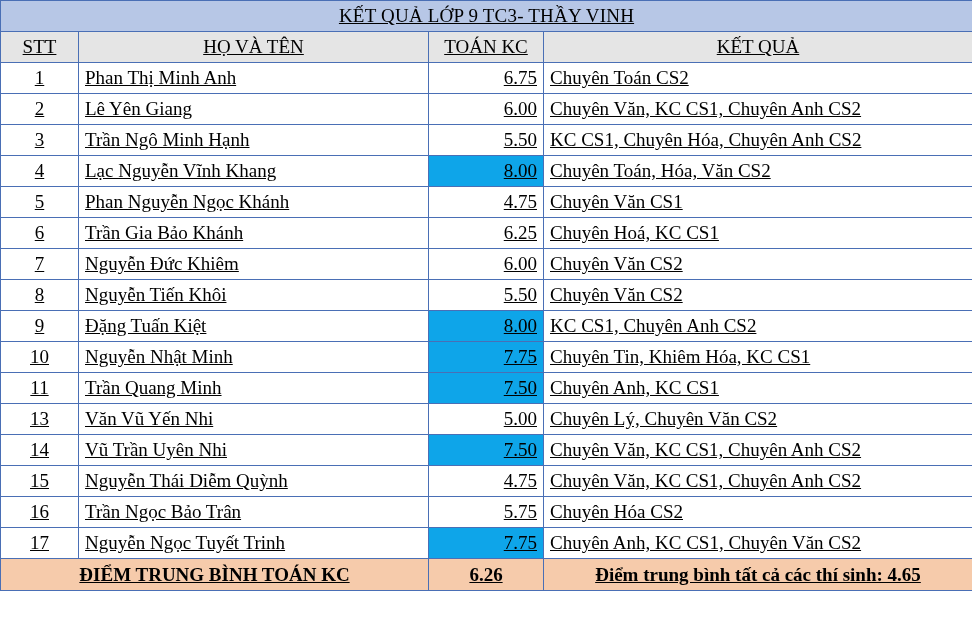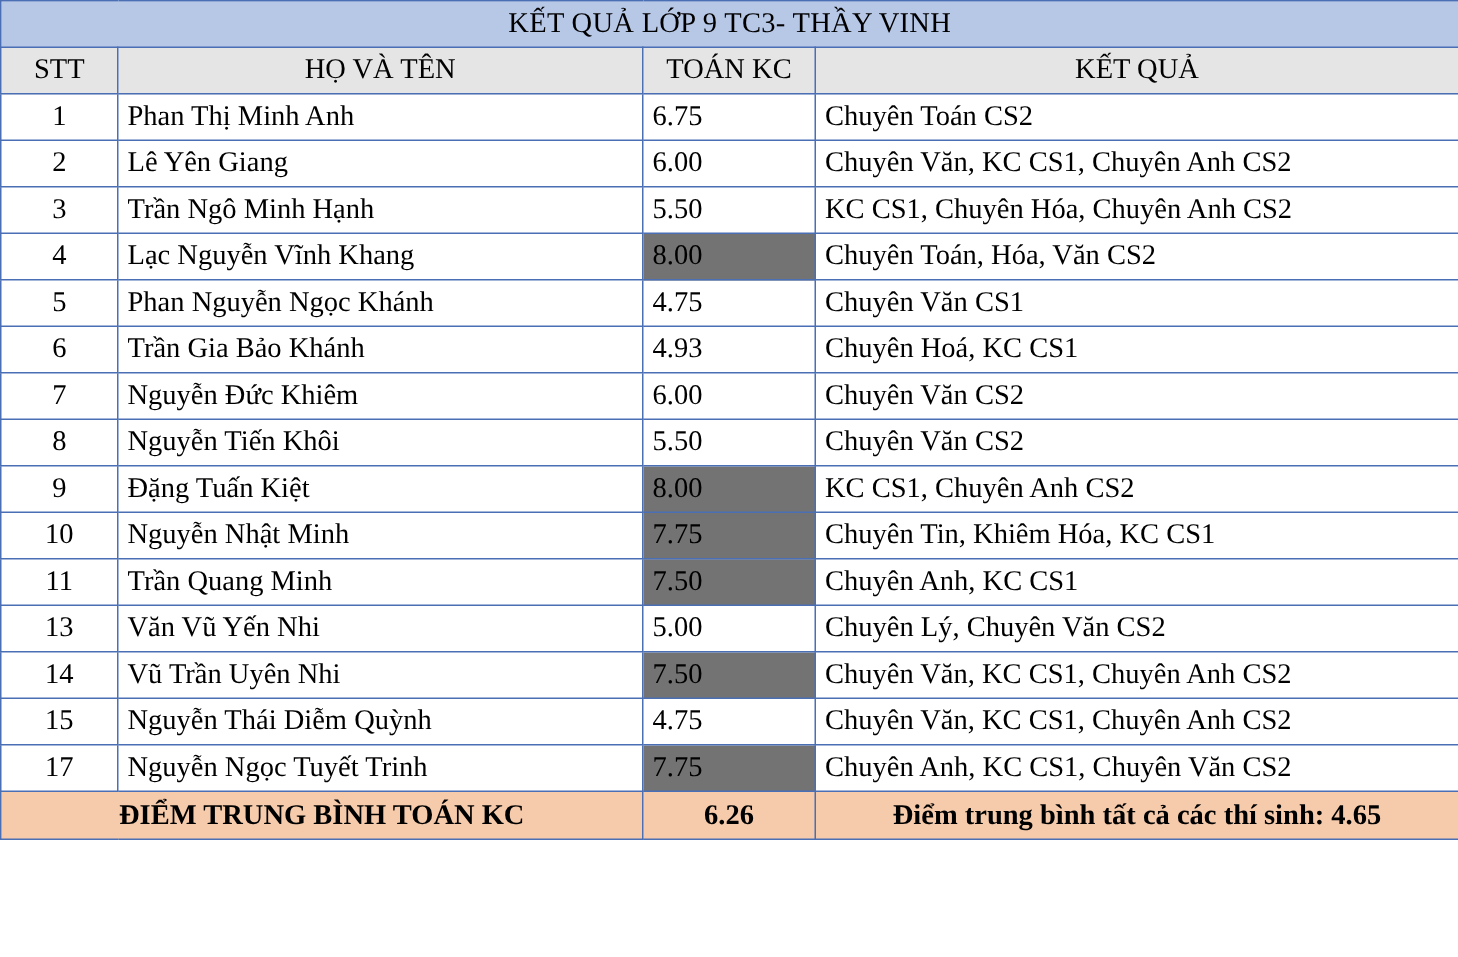--- a/index.html
+++ b/index.html
@@ -11,20 +11,21 @@
     width: 972px;
     height: 638px;
     font-family: "Liberation Serif", serif;
     color: #000000;
     overflow: hidden;
   }
   .sheet {
     width: 800px;
     height: 638px;
     box-sizing: border-box;
+    text-decoration: underline;
   }
   table.result-table {
     border-collapse: collapse;
     width: 972px;
     table-layout: fixed;
   }
   table.result-table td, table.result-table th {
     border: 1px solid #4a6fb5;
     padding: 0 6px;
     font-size: 19px;
@@ -60,25 +61,25 @@
   td.stt {
     text-align: center;
     font-size: 19px;
   }
   td.name {
     text-align: left;
     padding-left: 10px;
     font-size: 20px;
   }
   td.score {
-    text-align: left;
+    text-align: right;
     font-size: 19px;
   }
   td.score.hl {
-    background: #737373;
+    background: #0ea5e9;
   }
   td.result {
     text-align: left;
     padding-left: 8px;
     font-size: 19px;
   }
   
   tr.footer-row td {
     background: #f6cbab;
     font-weight: bold;
@@ -145,21 +146,21 @@
       </tr>
       <tr>
         <td class="stt">5</td>
         <td class="name">Phan Nguyễn Ngọc Khánh</td>
         <td class="score">4.75</td>
         <td class="result">Chuyên Văn CS1</td>
       </tr>
       <tr>
         <td class="stt">6</td>
         <td class="name">Trần Gia Bảo Khánh</td>
-        <td class="score">4.93</td>
+        <td class="score">6.25</td>
         <td class="result">Chuyên Hoá, KC CS1</td>
       </tr>
       <tr>
         <td class="stt">7</td>
         <td class="name">Nguyễn Đức Khiêm</td>
         <td class="score">6.00</td>
         <td class="result">Chuyên Văn CS2</td>
       </tr>
       <tr>
         <td class="stt">8</td>
@@ -197,20 +198,26 @@
         <td class="score hl">7.50</td>
         <td class="result">Chuyên Văn, KC CS1, Chuyên Anh CS2</td>
       </tr>
       <tr>
         <td class="stt">15</td>
         <td class="name">Nguyễn Thái Diễm Quỳnh</td>
         <td class="score">4.75</td>
         <td class="result">Chuyên Văn, KC CS1, Chuyên Anh CS2</td>
       </tr>
       <tr>
+        <td class="stt">16</td>
+        <td class="name">Trần Ngọc Bảo Trân</td>
+        <td class="score">5.75</td>
+        <td class="result">Chuyên Hóa CS2</td>
+      </tr>
+      <tr>
         <td class="stt">17</td>
         <td class="name">Nguyễn Ngọc Tuyết Trinh</td>
         <td class="score hl">7.75</td>
         <td class="result">Chuyên Anh, KC CS1, Chuyên Văn CS2</td>
       </tr>
 
       <tr class="footer-row">
         <td class="foot-label" colspan="2">ĐIỂM TRUNG BÌNH TOÁN KC</td>
         <td class="foot-score">6.26</td>
         <td class="foot-note">Điểm trung bình tất cả các thí sinh: 4.65</td>

